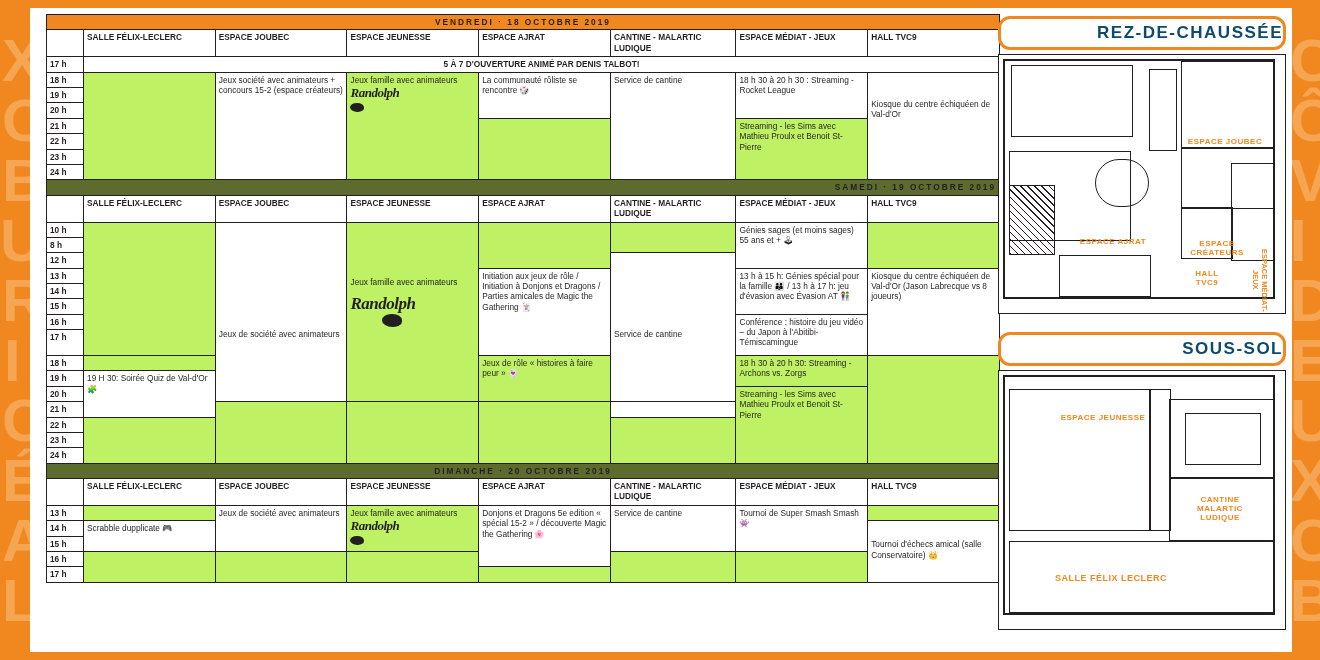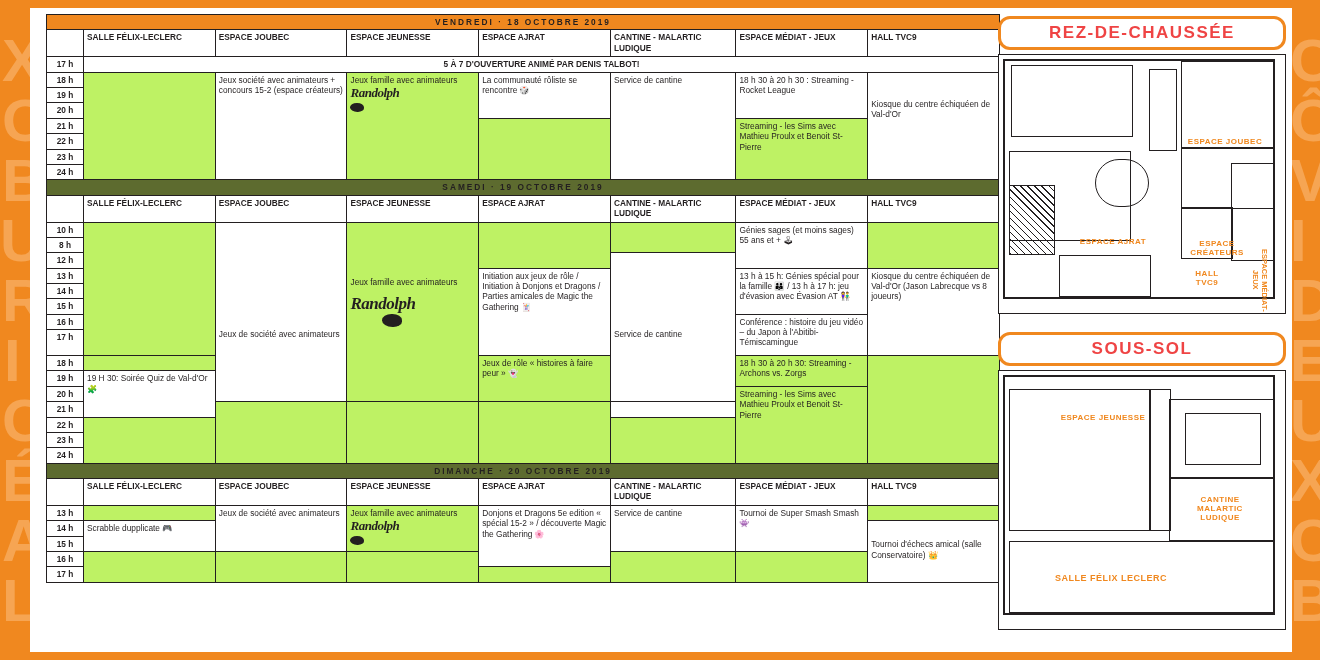--- a/index.html
+++ b/index.html
@@ -32,42 +32,42 @@
     padding:2px 3px;
     line-height:1.25;
     color:#231f20;
   }
   .daybar td{
     background:#f0881f;color:#ffffff;text-align:center;
     font-weight:bold;font-size:12px;letter-spacing:2px;
     padding:3px 0;border:1px solid #231f20;
     font-family:"Liberation Sans",sans-serif;
   }
-  .daybar.green td{background:#5d6b2f;}
+  .daybar.green td{background:#5d6b2f;text-align:right;}
   .daybar.green2 td{background:#5d6b2f;}
   .hdr td{
     font-weight:bold;font-size:8.6px;vertical-align:top;
     height:22px;padding:3px;
   }
-  .hr{text-align:center;font-weight:bold;font-size:8.6px;width:34px;
+  .hr{text-align:left;font-weight:bold;font-size:8.6px;width:34px;
       padding-right:4px;vertical-align:middle;}
   .grey{background:#bef264;}
   .wide{text-align:center;font-weight:bold;font-size:9px;padding:3px;}
   .rand{
     font-family:"Liberation Serif",serif;font-style:italic;
     font-size:13px;font-weight:bold;letter-spacing:-0.5px;
   }
   .blob{display:inline-block;width:14px;height:9px;background:#231f20;
         border-radius:50% 50% 45% 55%;vertical-align:middle;}
 
   
   .maptitle{
     border:3px solid #f0881f;border-radius:12px;
-    text-align:center;font-weight:bold;font-size:17px;letter-spacing:1.5px;
-    padding:4px 0;color:#ef4444;background:#fff;margin-bottom:4px;
+    text-align:right;font-weight:bold;font-size:17px;letter-spacing:1.5px;
+    padding:4px 0;color:#0c4a6e;background:#fff;margin-bottom:4px;
   }
   .mapbox{position:relative;border:1px solid #231f20;background:#fff;}
   .mapbox.rdc{height:258px;}
   .mapbox.ss{height:258px;}
   .maplabel{
     position:absolute;color:#f0881f;font-size:8px;font-weight:bold;
     text-align:center;letter-spacing:0.5px;line-height:1.15;
   }
   .wall{position:absolute;background:#231f20;}
   .room{position:absolute;border:1.5px solid #231f20;}

